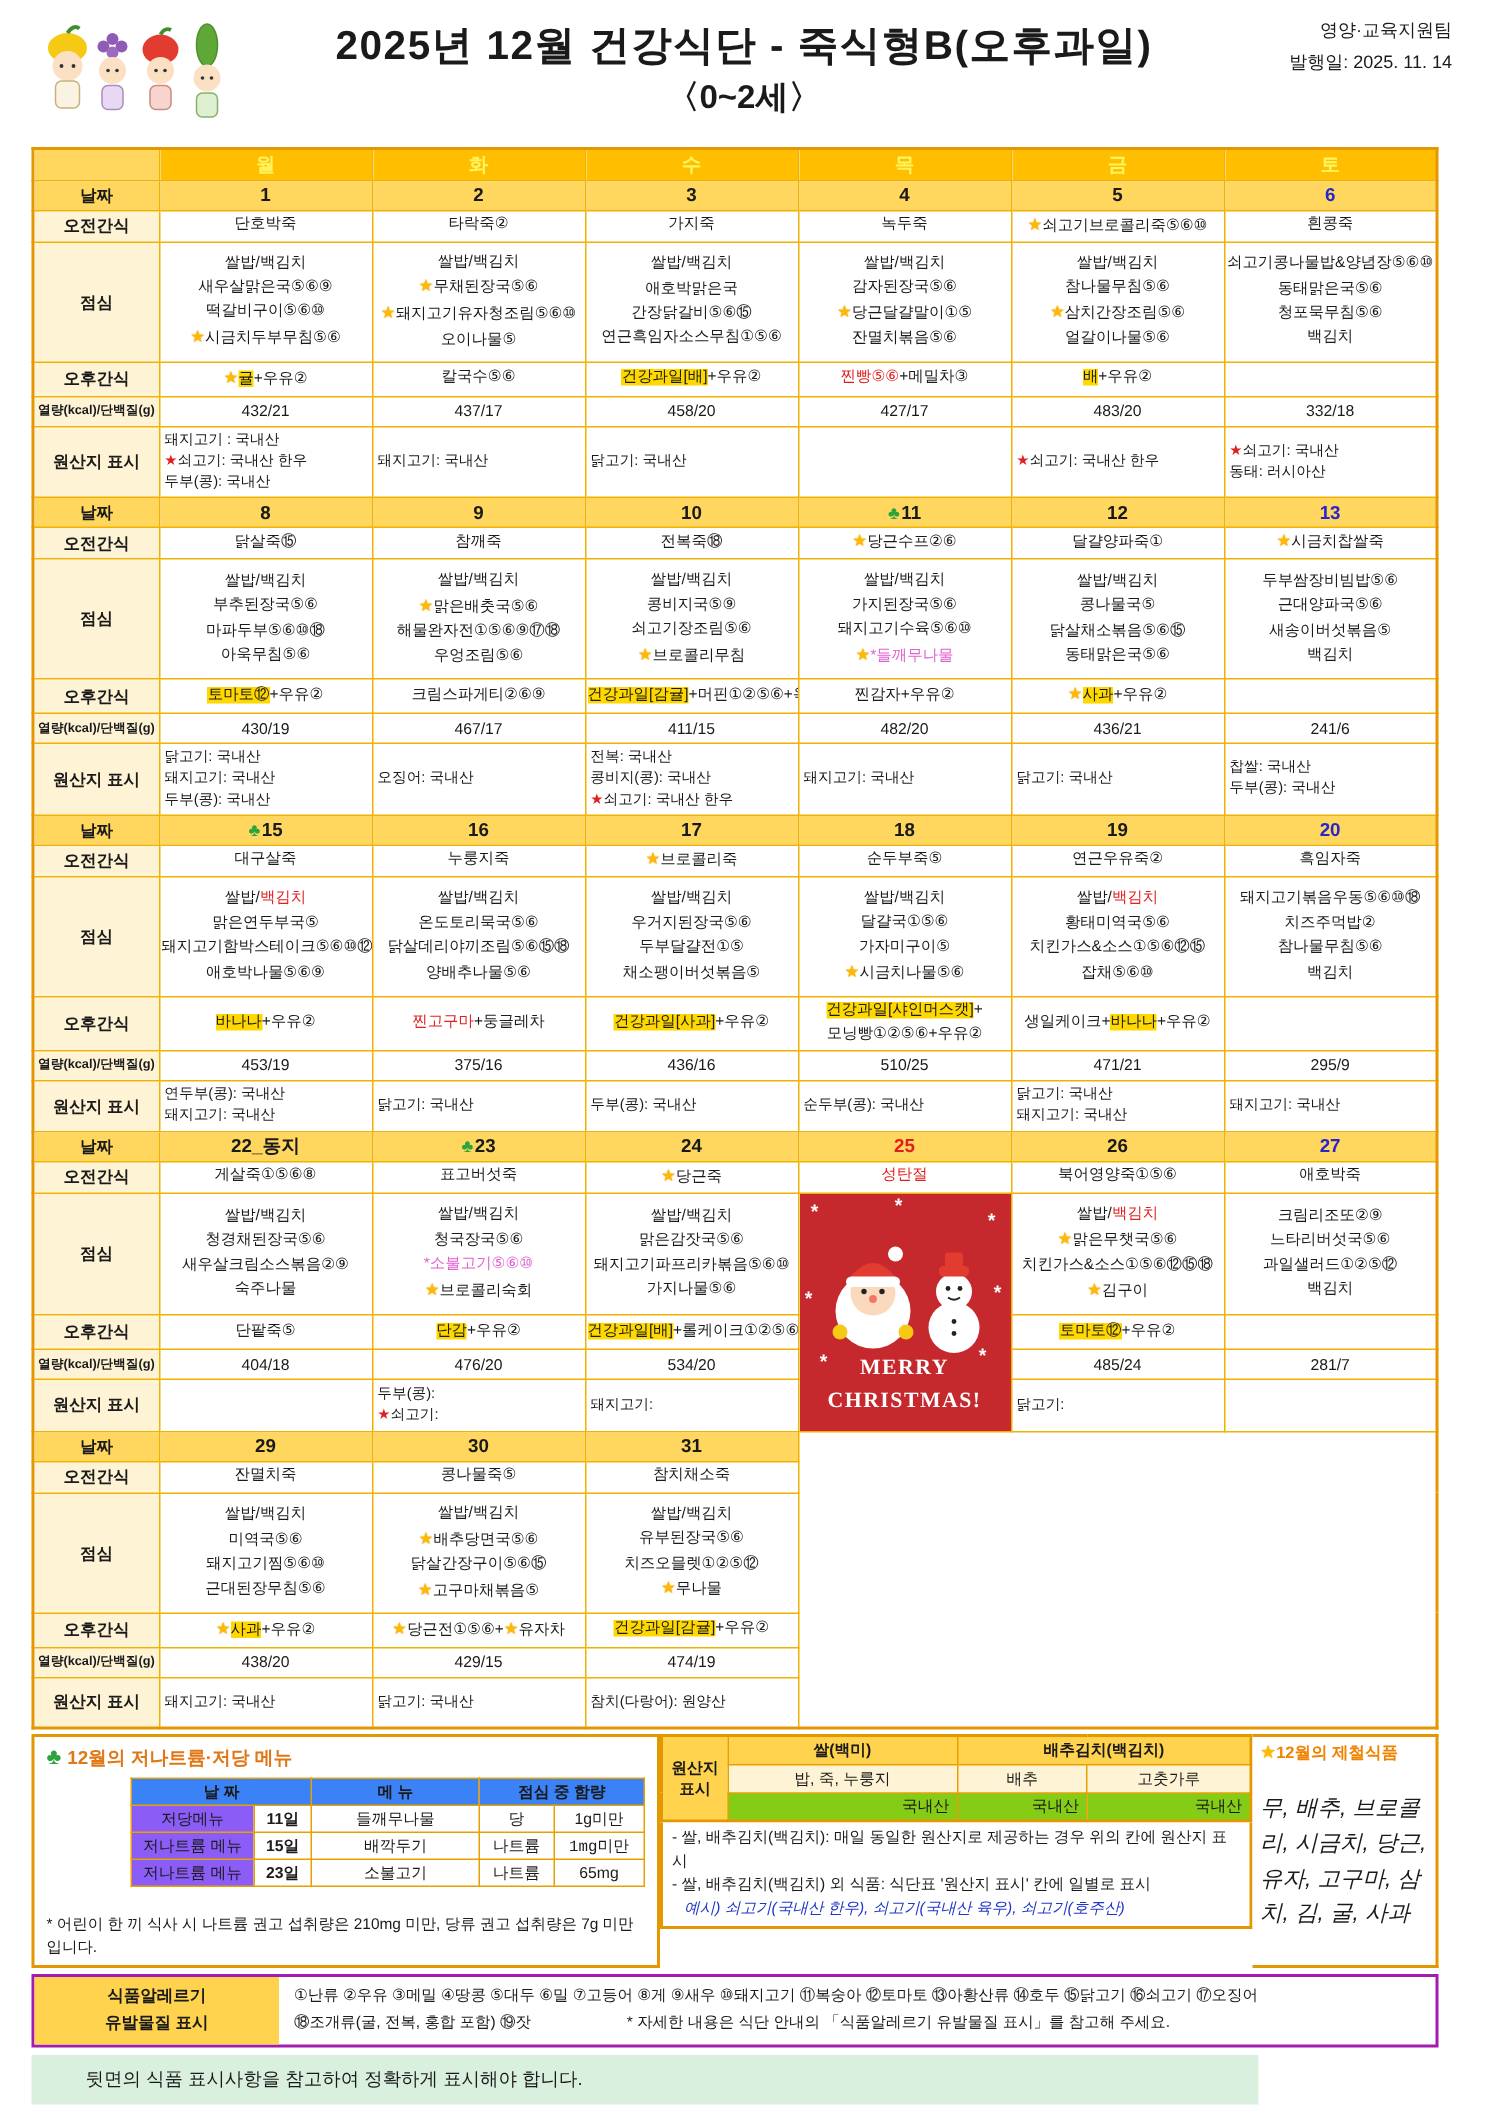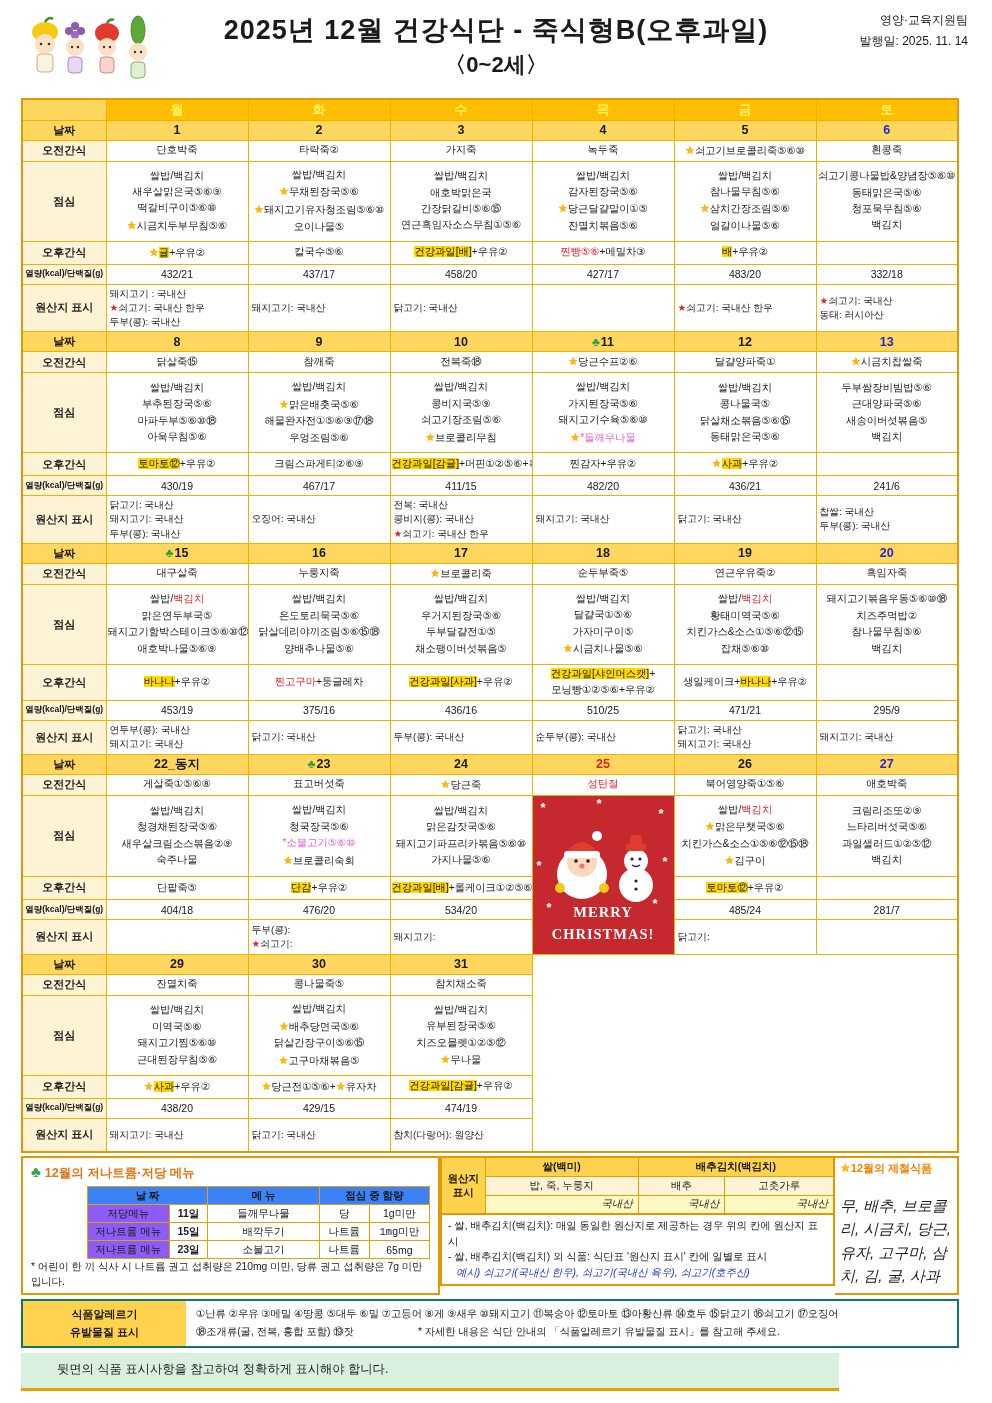--- a/index.html
+++ b/index.html
@@ -59,37 +59,37 @@
   .bottom { margin:3px 21px 0; width:938px; }
   .b-row1 { display:flex; align-items:stretch; }
   .ls-box { width:419px; border:2px solid #E39700; padding:3px 8px 4px; background:#fff; }
   .ls-title { font-size:12.5px; font-weight:bold; color:#E07818; margin:2px 0 4px; }
   .ls-title .sg-cl { font-size:15px; margin-right:4px; }
   table.ls { border-collapse:collapse; margin-left:56px; }
   table.ls td { border:1px solid #E8A000; font-size:10.5px; text-align:center; padding:1px 4px; height:18px; }
   table.ls td.h { background:#3b82f6; font-weight:bold; }
   table.ls td.t { background:#8b5cf6; }
   table.ls td.d { font-weight:bold; }
-  .ls-note { font-size:10.3px; margin-top:1px; line-height:1.4; }
+  .ls-note { font-size:10.3px; margin-top:19px; line-height:1.4; }
   .mid-col { width:395px; }
   table.om { border-collapse:collapse; width:395px; border:2px solid #E39700; }
   table.om td { border:1px solid #E8A000; font-size:10.5px; height:19px; padding:1px 5px; }
   table.om td.oml { background:#FFD34D; font-weight:bold; text-align:center; width:44px; }
   table.om td.omh { background:#FFD34D; font-weight:bold; text-align:center; }
   table.om td.oms { background:#FEF3D5; text-align:center; }
-  table.om td.omv { background:#fef9c3; text-align:right;font-style:italic; }
+  table.om td.omv { background:#84cc16; text-align:right; }
   .on-box { width:395px; border:2px solid #E39700; border-top:none; background:#fff;
     padding:3px 6px; font-size:10.4px; line-height:1.5; }
   .on-red { color:#E01F1F; font-weight:bold; }
   .on-blue { color:#2036C8; font-style:italic; padding-left:8px; }
   .sea-box { width:124px; border:2px solid #E39700; border-left:none; background:#fff; padding:3px 5px; }
   .sea-title { font-size:11px; font-weight:bold; color:#F08300; white-space:nowrap; }
   .sea-title .sg-st { font-size:12px; }
   .sea-items { font-size:15px; line-height:1.55; margin-top:18px;font-style:italic; }
-  .allergy { display:flex; border:2px solid #0f766e; margin-top:4px; background:#fff; }
+  .allergy { display:flex; border:2px solid #a21caf; margin-top:4px; background:#fff; }
   .alg-label { width:163px; background:#FFD34D; text-align:center; font-weight:bold;
     font-size:11px; padding:5px 0; line-height:1.6; }
   .alg-body { flex:1; font-size:10.3px; padding:4px 10px; line-height:1.75; }
   .alg-note { margin-left:64px; }
   .green-note { width:818px; background:#D9F0DF; border-bottom:3px solid #E8A000;
     padding:6px 12px 9px; font-size:12.3px; line-height:1.65; margin-top:5px; }
   .gn-hl { color:#1F3BD4; font-weight:bold; }
   .gn-l2 { padding-left:24px; }
 </style>
 </head>

